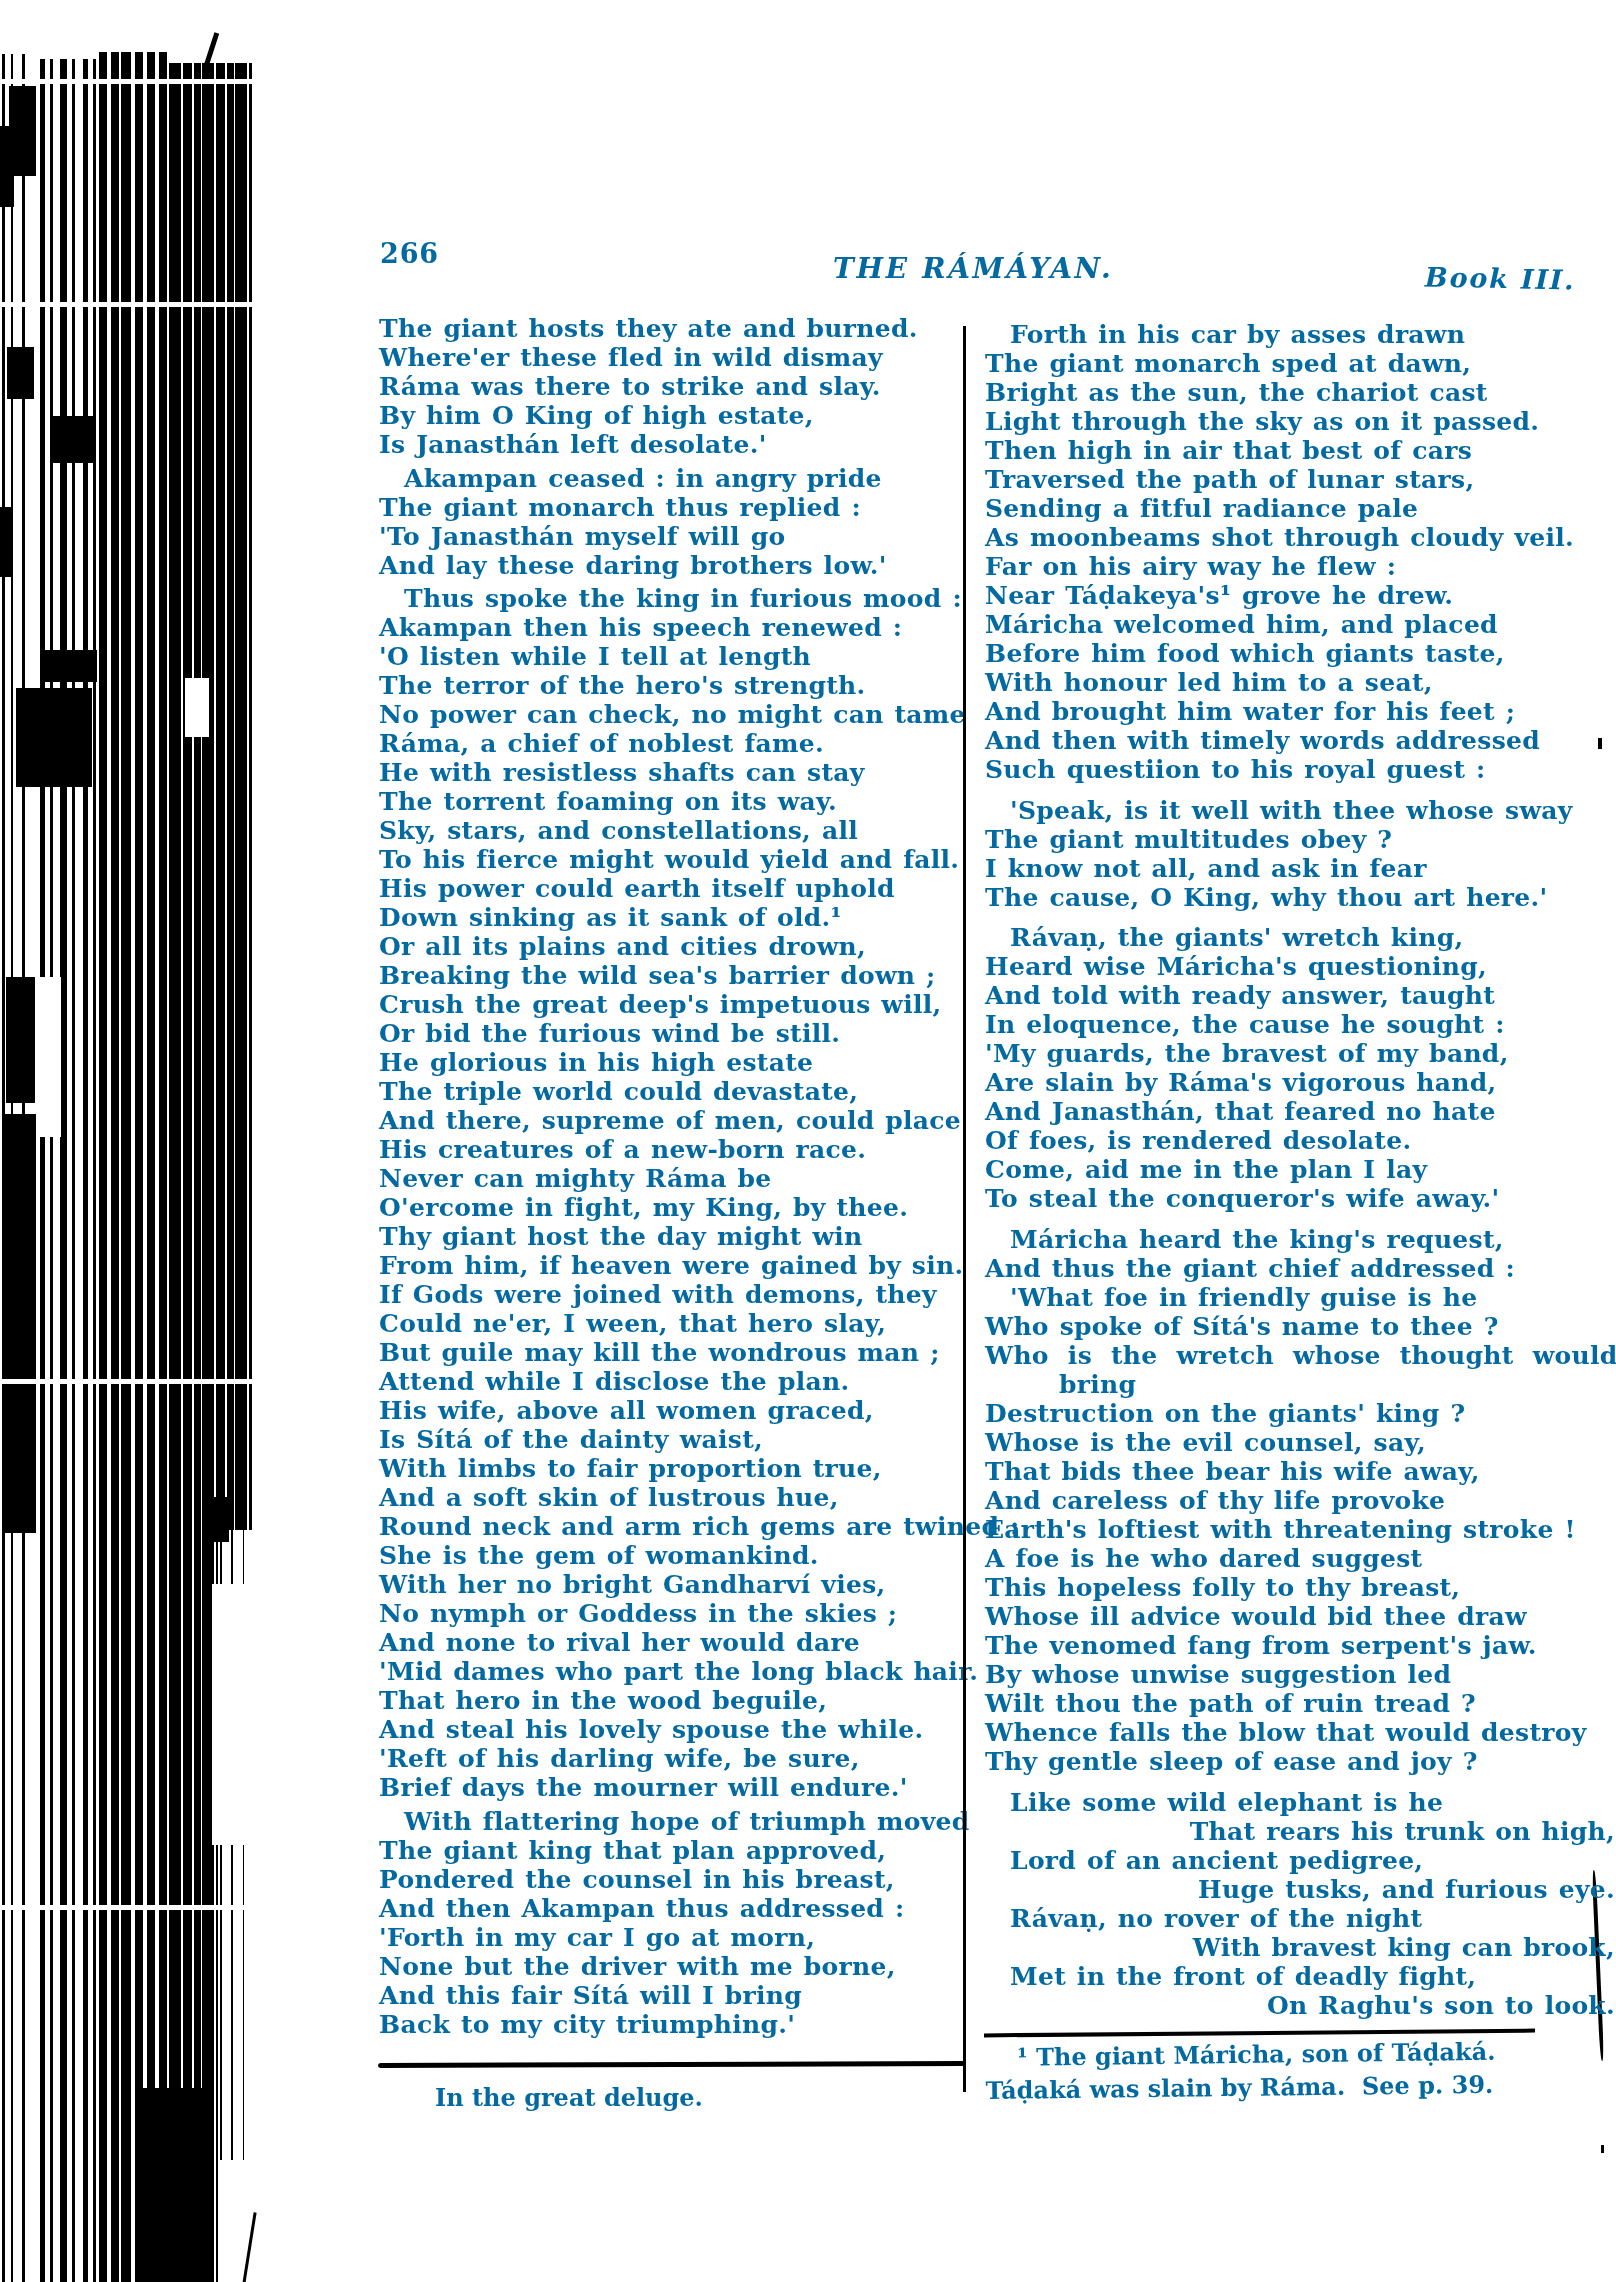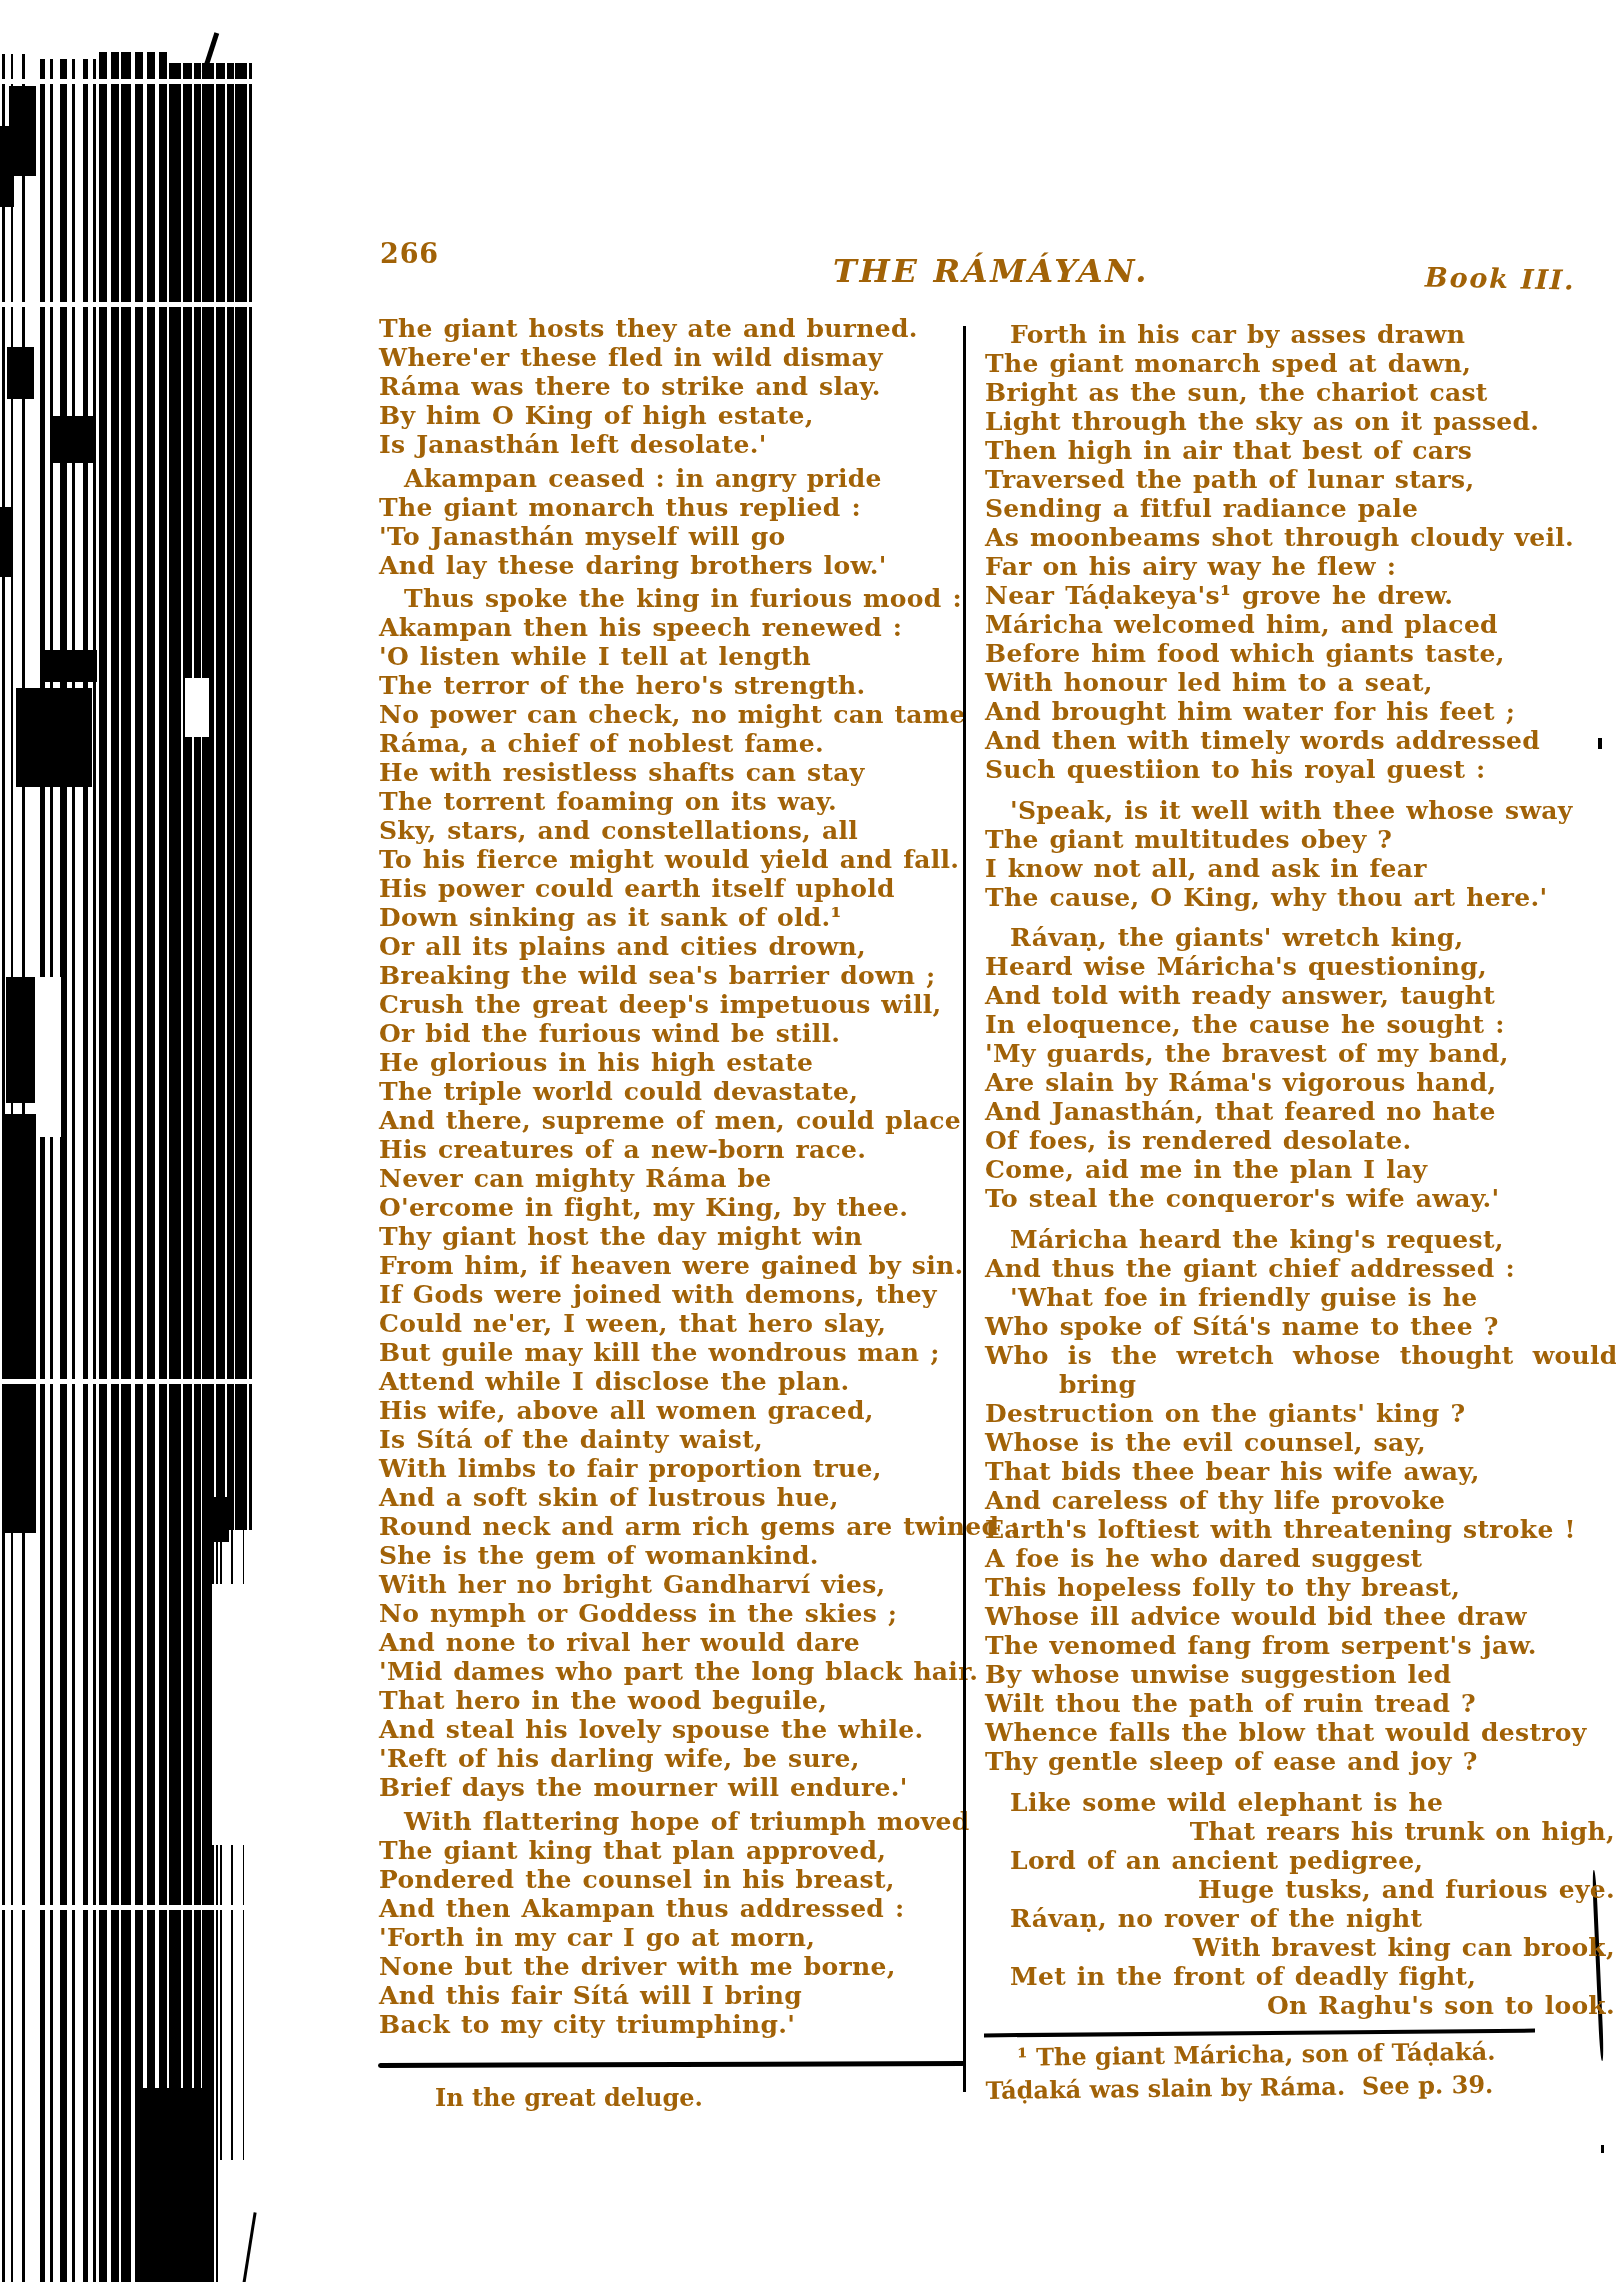--- a/index.html
+++ b/index.html
@@ -1,23 +1,23 @@
 <!DOCTYPE html>
 <html style="font-size:14.4px"><head>
 <meta charset="utf-8">
 <style>
   html,body{margin:0;padding:0;background:#777;}
   .page{
-    position:relative;width:1617px;height:2283px;background:#ffffff;color:#a16207;
+    position:relative;width:1617px;height:2283px;background:#ffffff;color:#0369a1;
     font-family:"DejaVu Serif","Liberation Serif",serif;font-weight:bold;
     overflow:hidden;
   }
   
   .page-number{position:absolute;left:380px;top:238px;font-size:27px;letter-spacing:0.9px;}
-  .running-title{position:absolute;left:833px;top:252px;font-size:32px;font-style:italic;letter-spacing:2.7px;}
+  .running-title{position:absolute;left:833px;top:252px;font-size:28px;font-style:italic;letter-spacing:2.7px;}
   .book-label{position:absolute;left:1425px;top:263px;font-size:27px;font-style:italic;letter-spacing:1.8px;transform:rotate(1.2deg);}
   
   .verse-col{position:absolute;font-size:25px;line-height:29px;letter-spacing:0.3px;word-spacing:1.8px;}
   .col-left{left:379px;top:314px;width:586px;}
   .col-right{left:985px;top:320px;width:630px;}
   .col-left .stanza{margin-top:4.5px;}
   .col-right .stanza{margin-top:11.7px;}
   .verse-col .stanza:first-child{margin-top:0;}
   .line{white-space:pre;}
   .ind0{padding-left:0;}

